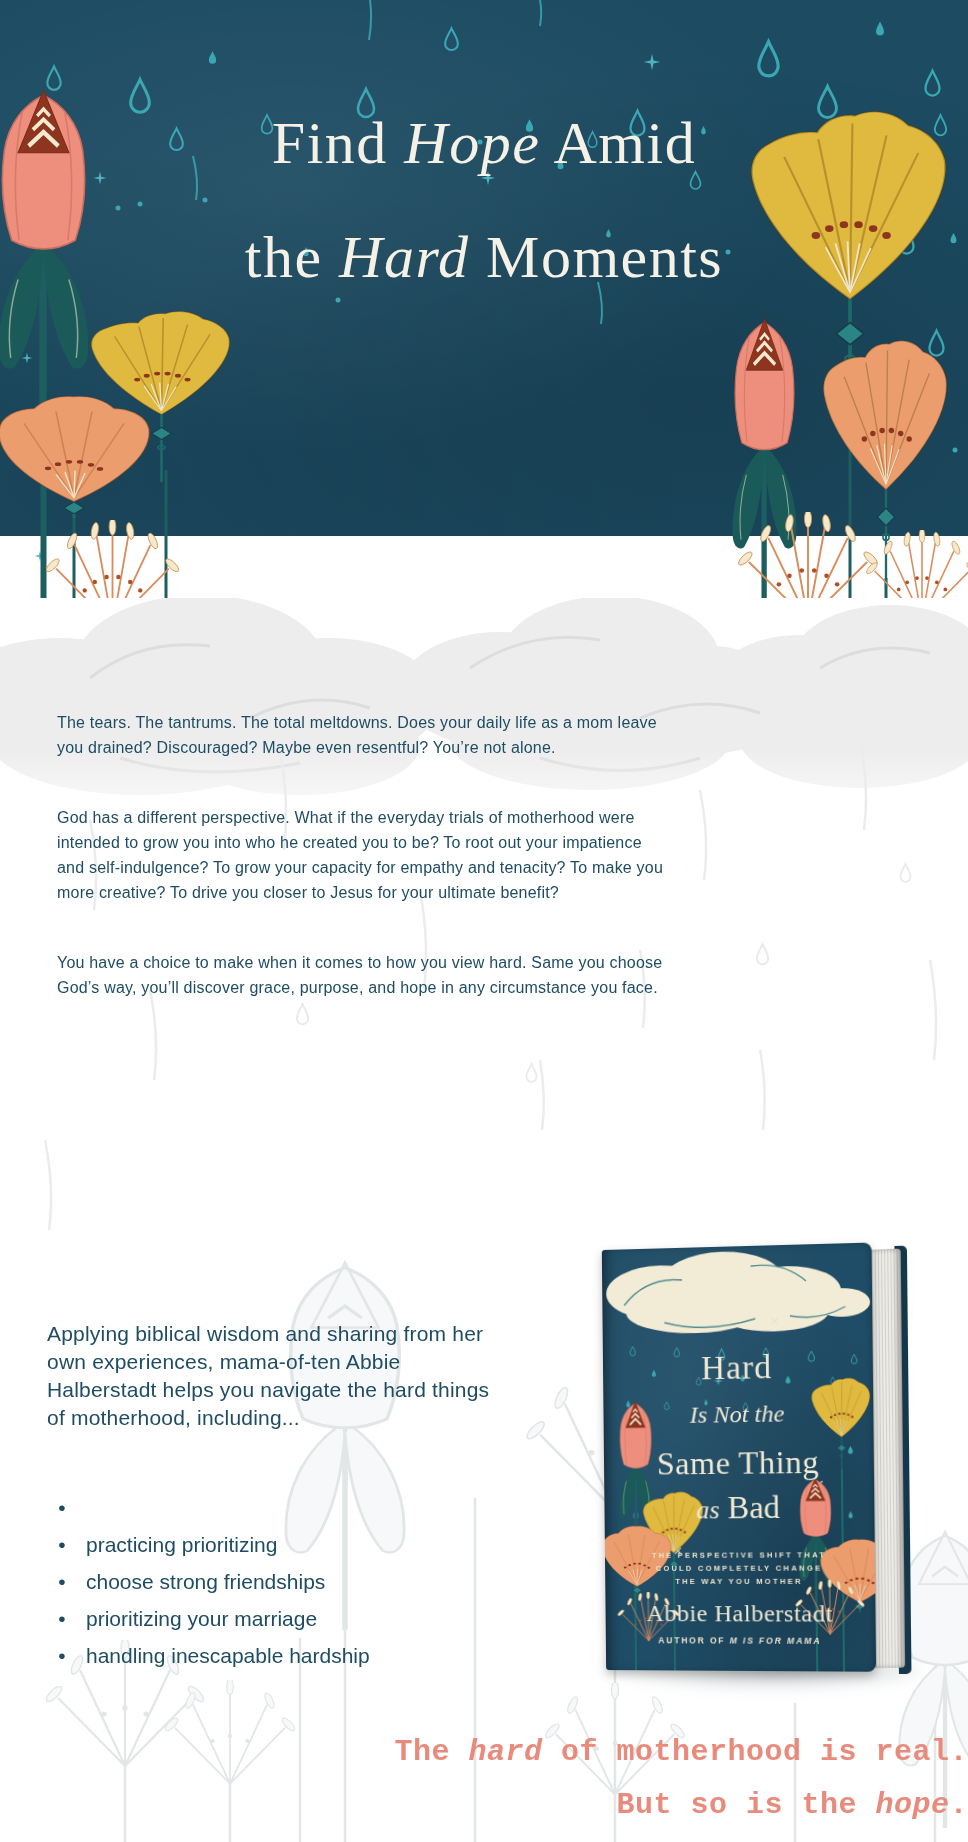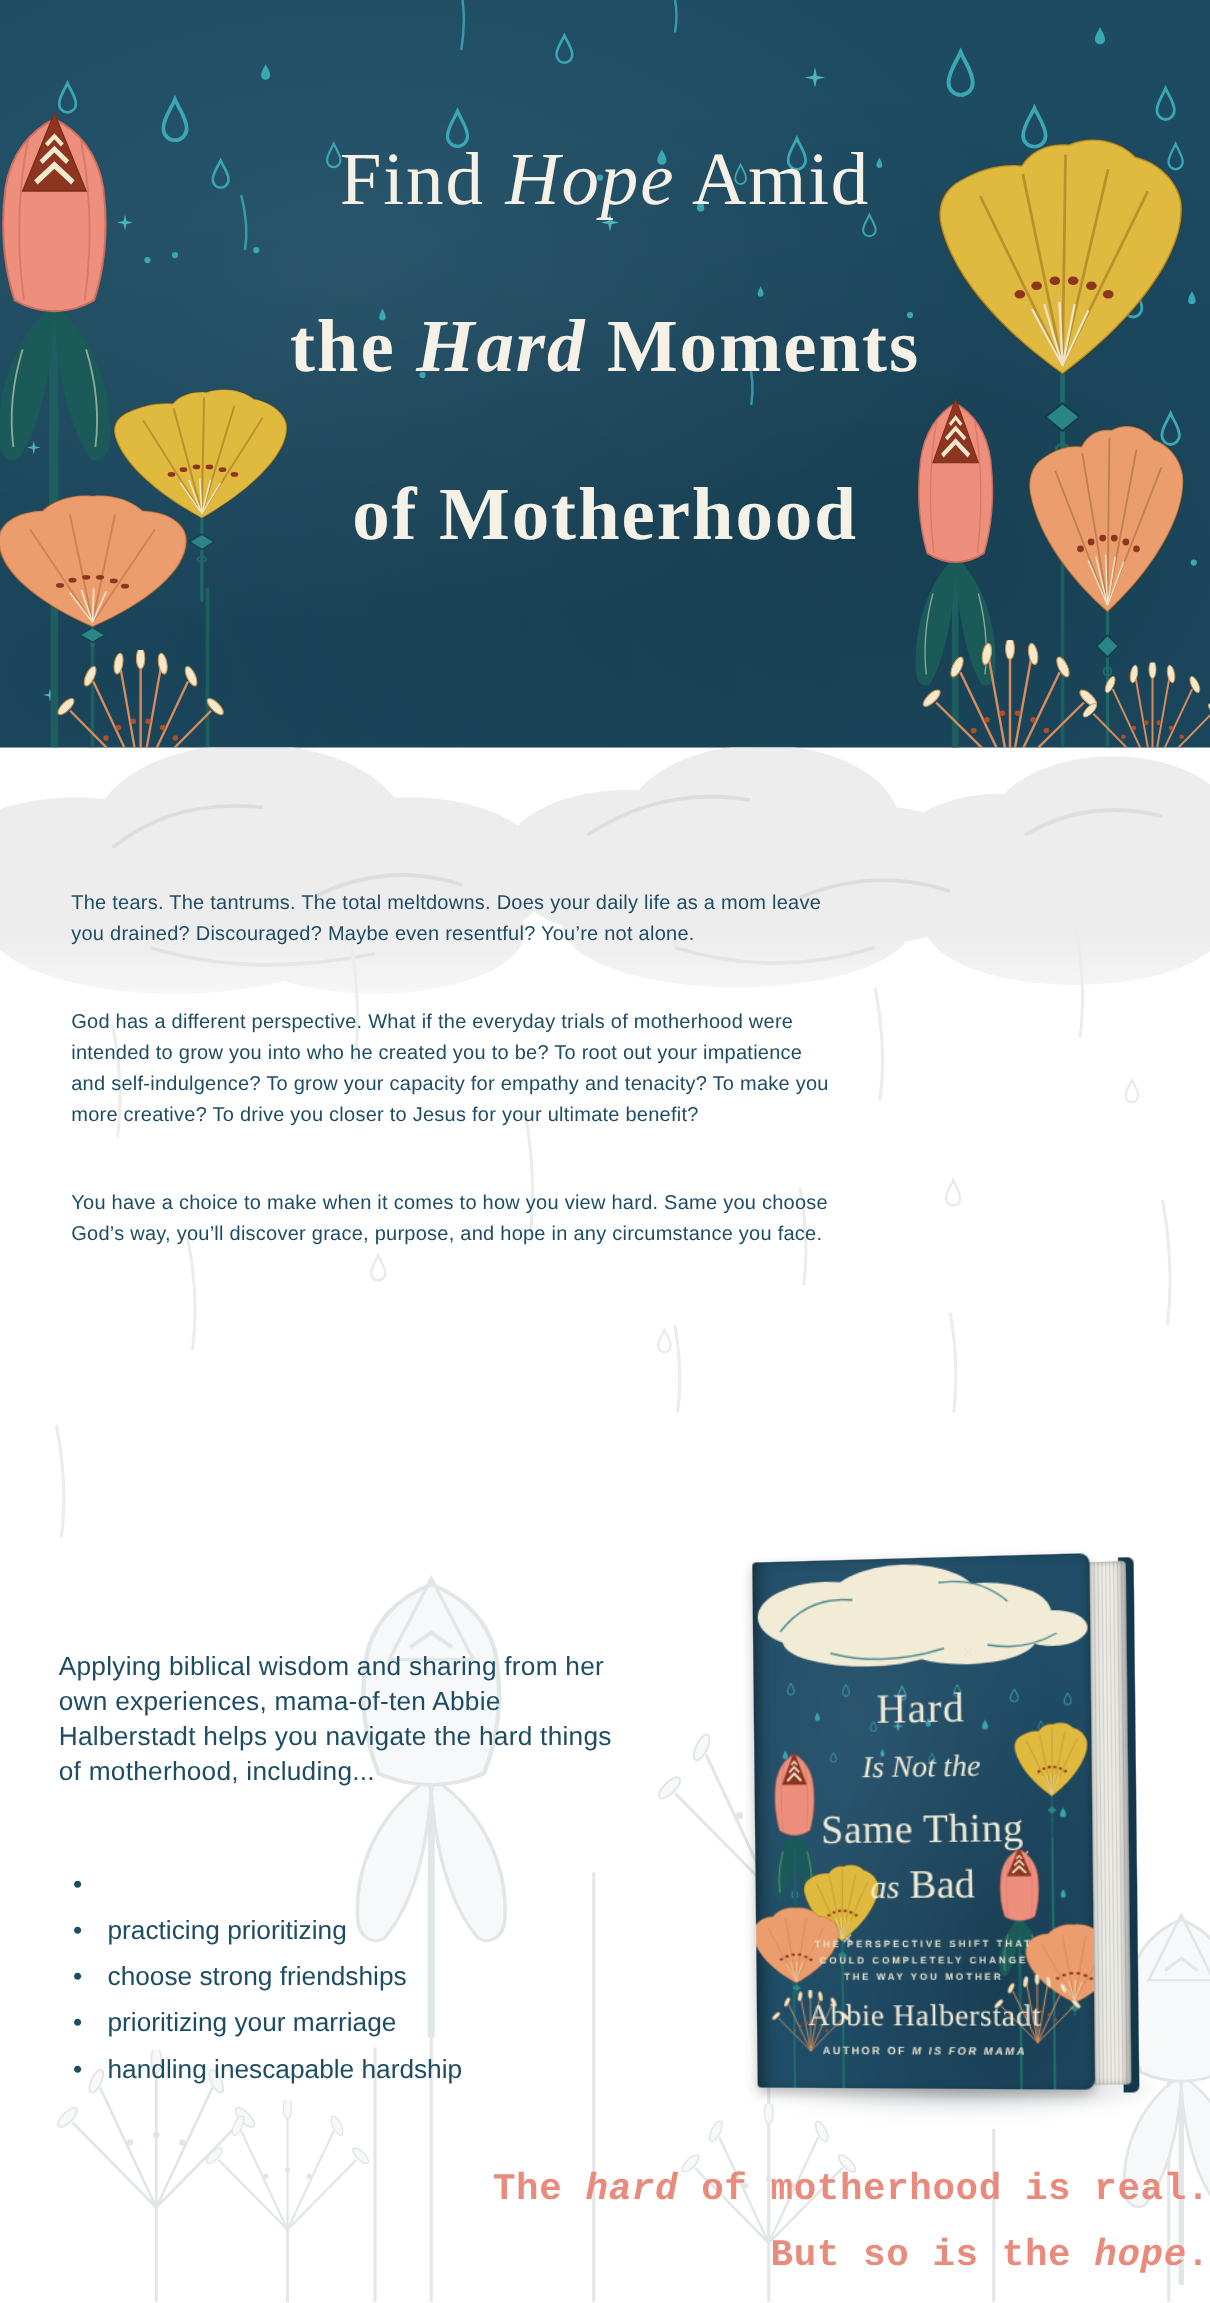--- a/index.html
+++ b/index.html
@@ -4,30 +4,30 @@
 <style>
   :root{
     --hero-background:#1c4b62; --body-text:#1e4c63; --accent-coral:#e98b7c;
     --cover-background:#1f4c66; --cream:#f3ecd8; --raindrop-teal:#3aa7b3;
     --flower-pink:#ee8f7e; --flower-yellow:#e0ba3e; --flower-orange:#ec9d6e; --leaf-teal:#1a5a58;
   }
   html,body{margin:0;padding:0;background:#ffffff;}
   .page{position:relative;width:968px;height:1842px;overflow:hidden;background:#ffffff;
         font-family:"Liberation Sans",sans-serif;}
   
-  .hero{position:absolute;top:0;left:0;width:968px;height:598px;background:var(--hero-background,#1c4b62);
+  .hero{position:absolute;top:0;left:0;width:968px;height:536px;background:var(--hero-background,#1c4b62);
         background-image:radial-gradient(ellipse at 30% 35%, rgba(255,255,255,.06), transparent 55%),
                          radial-gradient(ellipse at 72% 75%, rgba(0,0,0,.16), transparent 60%),
                          radial-gradient(ellipse at 10% 90%, rgba(0,0,0,.10), transparent 50%);}
   .hero-art{position:absolute;inset:0;}
   .hero-heading{position:absolute;top:112px;left:0;width:100%;margin:0;text-align:center;
         font-family:"Liberation Serif",serif;font-weight:400;font-size:60px;line-height:62px;
         letter-spacing:1.5px;color:#f5f1e6;}
   .hero-line{white-space:nowrap;}
-  .hero-line + .hero-line{margin-top:72px;font-weight:bold;}
+  .hero-line + .hero-line{margin-top:52px;}
   .hero-line em{font-style:italic;}
   
   .bg-art{position:absolute;top:598px;left:0;width:968px;height:1244px;}
   
   .intro{position:absolute;top:710px;left:57px;width:865px;color:var(--body-text,#1e4c63);
          font-size:16px;line-height:25px;letter-spacing:.2px;}
   .intro p{margin:0 0 45px 0;white-space:pre-line;}
   
   .about{position:absolute;top:1320px;left:47px;width:480px;color:var(--body-text,#1e4c63);}
   .about-intro{margin:0;font-size:21px;line-height:28px;letter-spacing:.2px;white-space:pre-line;}
@@ -285,21 +285,20 @@
       <use href="#m-ginkgo" x="716" y="98" width="268" height="324" style="color:#e0ba3e"></use>
       <use href="#m-tulip" x="719" y="315" width="91" height="295"></use>
       <use href="#m-ginkgo" x="801" y="330" width="170" height="257" style="color:#ec9d6e"></use>
       <use href="#m-spray" x="41" y="520" width="143" height="109" style="color:#d98c5c"></use>
       <use href="#m-spray" x="733" y="512" width="150" height="112" style="color:#d98c5c"></use>
       <use href="#m-spray" x="862" y="530" width="120" height="92" style="color:#d98c5c"></use>
     </svg>
     <h1 class="hero-heading">
       <div class="hero-line"><span>Find </span><em>Hope</em><span> Amid</span></div>
       <div class="hero-line"><span>the </span><em>Hard</em><span> Moments</span></div>
-      <div class="hero-line"><span>of Motherhood</span><em></em><span></span></div>
     </h1>
   </section>
 
   <svg class="bg-art" viewBox="0 0 968 1244">
     <defs>
       <linearGradient id="fadeWhite" x1="0" y1="0" x2="0" y2="1">
         <stop offset="0" stop-color="#ffffff" stop-opacity="0"></stop>
           <stop offset="1" stop-color="#ffffff"></stop>
       </linearGradient>
     </defs>

